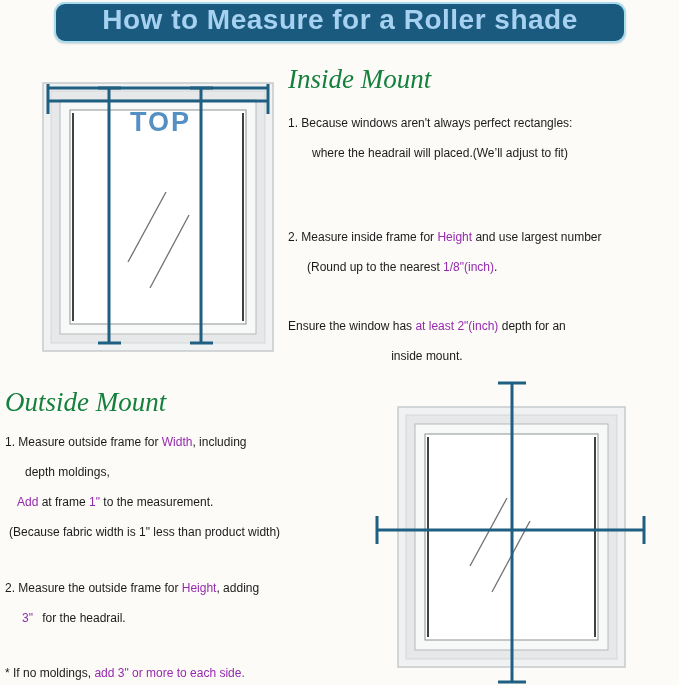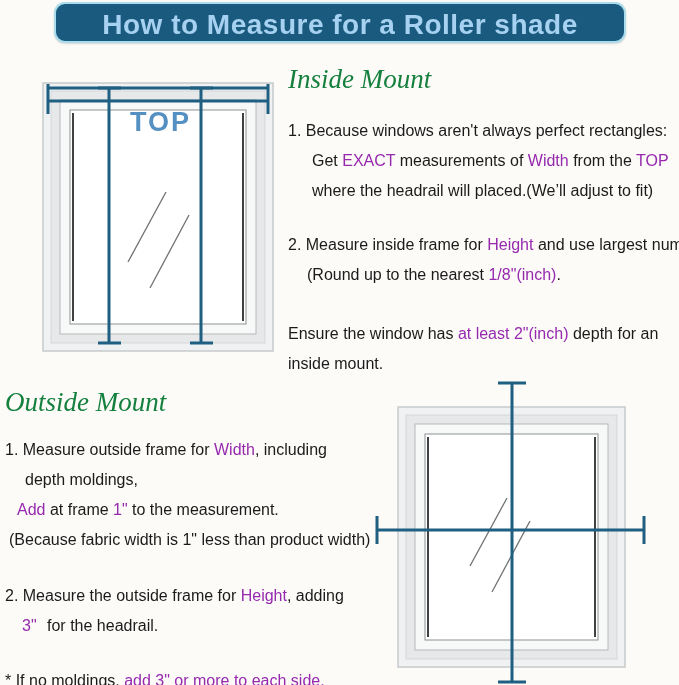--- a/index.html
+++ b/index.html
@@ -6,38 +6,38 @@
   body{
     width:679px;height:685px;position:relative;overflow:hidden;
     background:#fcfbf8;
     font-family:"Liberation Sans", sans-serif;
     color:#1b1b1b;
   }
   
   .banner{
     position:absolute;left:54px;top:2px;width:572px;height:41px;
     background:#1a5a7e;border:2px solid #aadced;border-radius:11px;
-    display:flex;align-items:flex-end;justify-content:center;box-sizing:border-box;
+    display:flex;align-items:flex-start;justify-content:center;box-sizing:border-box;
     box-shadow:0 1px 2px rgba(0,0,0,0.15);
   }
   .banner-title{
     color:#a6d1f0;font-size:28px;font-weight:bold;letter-spacing:0.5px;
     white-space:nowrap;
   }
   
   .mount-heading{
     position:absolute;left:0;top:0;
     font-family:"Liberation Serif", serif;font-style:italic;
     font-size:27px;line-height:34px;color:#15803d;white-space:nowrap;
   }
   
   .col{position:absolute;}
   .col-inside{left:288px;top:62px;width:392px;}
   .col-outside{left:5px;top:385px;width:365px;}
-  .block{position:absolute;left:0;font-size:16px;line-height:30px;margin-top:8px;}
+  .block{position:absolute;left:0;font-size:12px;line-height:30px;}
   .line{white-space:nowrap;}
   .ind24{padding-left:24px;}
   .ind20{padding-left:20px;}
   .ind19{padding-left:19px;}
   .ind17{padding-left:17px;}
   .ind12{padding-left:12px;}
   .ind4{padding-left:4px;}
   .purple{color:#9629ae;}
   .gap-r{margin-right:6px;}
   
@@ -87,30 +87,29 @@
     </g>
   </svg>
   <span class="top-label">TOP</span>
 </div>
 
 <div class="col col-inside">
   <div class="mount-heading">Inside Mount</div>
 
   <div class="block" style="top:46px;">
     <div class="line"><span>1. Because windows aren't always perfect rectangles:</span></div>
-    <div class="line ind24"><span>Get </span><span class="purple">EXACT</span><span> measurements of </span><span class="purple">Width</span><span> from the </span><span class="purple">TOP</span></div>
     <div class="line ind24"><span>where the headrail will placed.(We’ll adjust to fit)</span></div>
   </div>
 
   <div class="block" style="top:160px;">
     <div class="line"><span>2. Measure inside frame for </span><span class="purple">Height</span><span> and use largest number</span></div>
     <div class="line ind19"><span>(Round up to the nearest </span><span class="purple">1/8"(inch)</span><span>.</span></div>
   </div>
 
-  <div class="block" style="top:249px;">
+  <div class="block" style="top:249px;text-align:center;">
     <div class="line"><span>Ensure the window has </span><span class="purple">at least 2"(inch)</span><span> depth for an</span></div>
     <div class="line"><span>inside mount.</span></div>
   </div>
 </div>
 
 <div class="col col-outside">
   <div class="mount-heading">Outside Mount</div>
 
   <div class="block" style="top:42px;">
     <div class="line"><span>1. Measure outside frame for </span><span class="purple">Width</span><span>, including</span></div>

